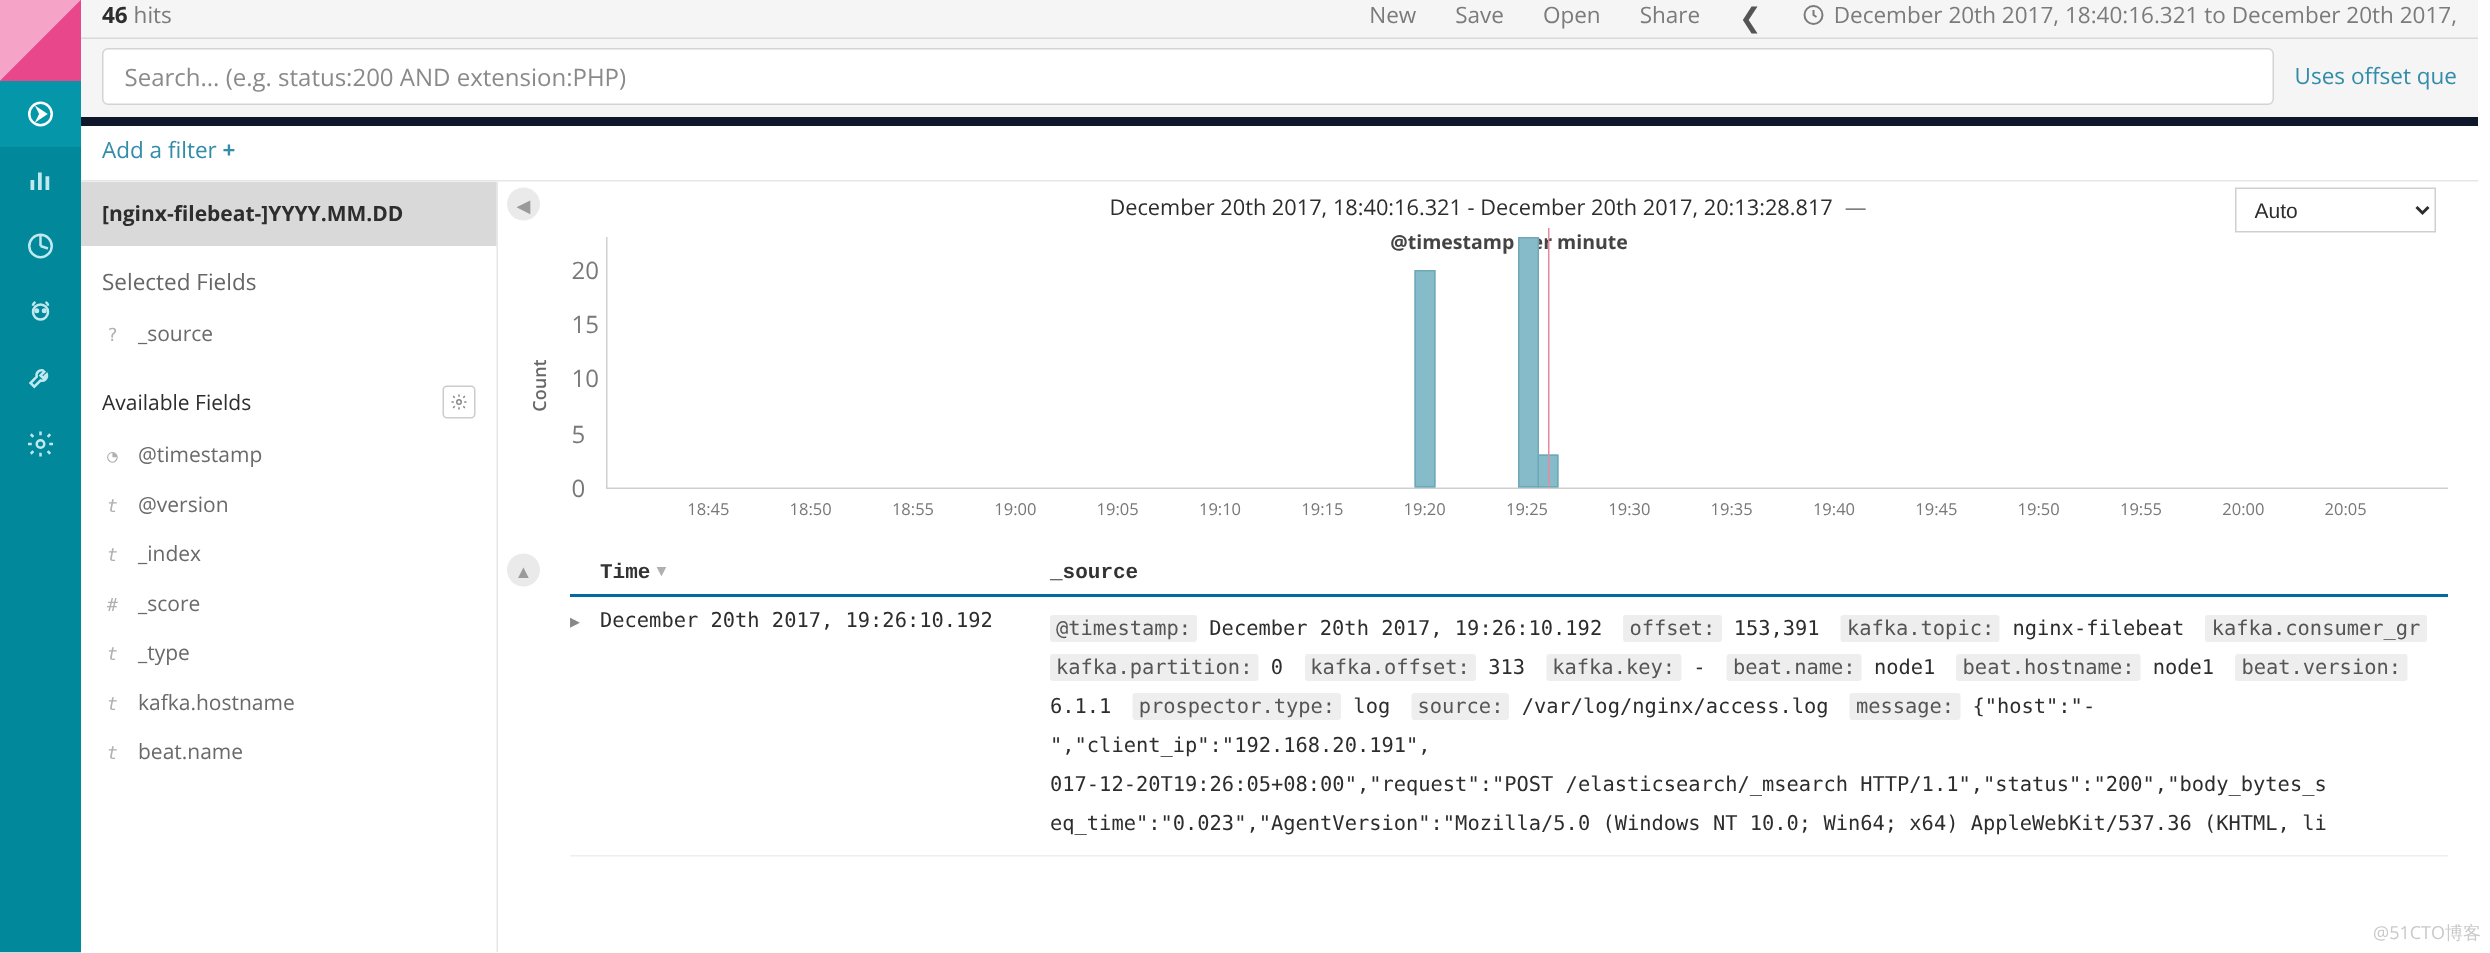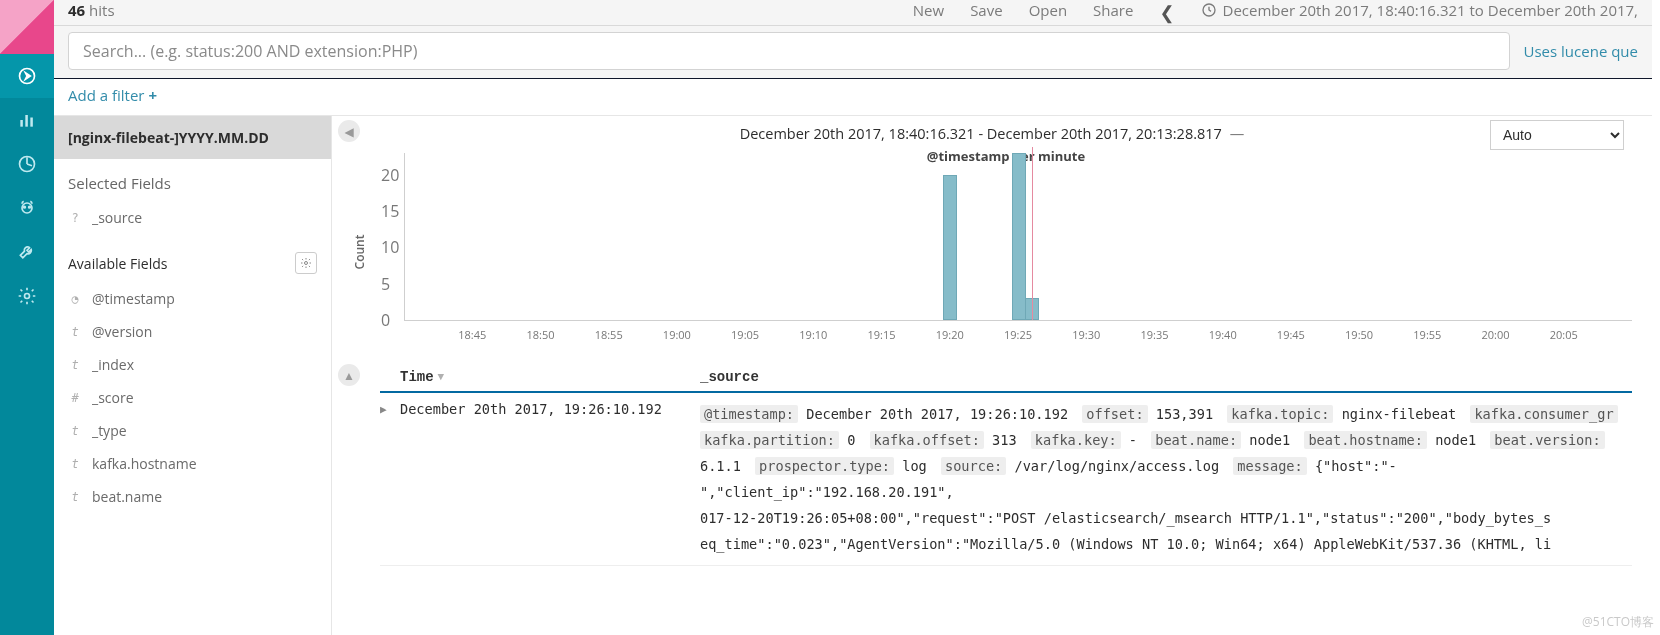--- a/index.html
+++ b/index.html
@@ -20,21 +20,21 @@
   
   .topbar { height: 26px; background:#f5f5f5; border-bottom:1px solid #d9d9d9; display:flex; align-items:flex-start; padding:0 14px; font-size:15px; color:#7b7b7b; }
   .hits { flex:0 0 auto; margin-right:20px; }
   .hits b { font-weight:700; color:#2d2d2d; }
   .top-actions { margin-left:auto; display:flex; gap:26px; align-items:flex-start; }
   .top-actions span { cursor:pointer; }
   .timepicker { display:flex; align-items:center; gap:6px; color:#7b7b7b;text-align:right; }
   .chev { font-size:18px; color:#555; cursor:pointer; }
 
   
-  .search-row { display:flex; align-items:center; background:#f5f5f5; padding:6px 14px 8px 14px; border-bottom:1px solid #0f172a; }
+  .search-row { display:flex; align-items:center; background:#f5f5f5; padding:6px 14px 8px 14px; border-bottom:6px solid #0f172a; }
   .search-box { flex:1; height:38px; border:1px solid #d3d3d3; border-radius:4px; background:#fff; display:flex; align-items:center; padding:0 14px; color:#8a8a8a; font-size:16px; }
   .lucene-link { color:#328caa; font-size:15px; margin-left:14px; cursor:pointer; white-space:nowrap; }
 
   
   .filter-row { padding:6px 14px 10px 14px; border-bottom:1px solid #e6e6e6; }
   .add-filter { color:#328caa; font-size:15px; cursor:pointer; }
   .add-filter .plus { font-weight:bold; }
 
   
   .main { flex:1; display:flex; overflow:hidden; }
@@ -158,21 +158,21 @@
               <circle cx="12" cy="12" r="9"></circle>
               <path d="M12 7v5l3 2"></path>
             </svg>
           <span>December 20th 2017, 18:40:16.321 to December 20th 2017,</span>
         </span>
       </div>
     </div>
 
     <div class="search-row">
       <div class="search-box">Search... (e.g. status:200 AND extension:PHP)</div>
-      <span class="lucene-link">Uses lucene que</span>
+      <span class="lucene-link">Uses offset que</span>
     </div>
 
     <div class="filter-row">
       <span class="add-filter">
         <span>Add a filter</span> <span class="plus">+</span>
       </span>
     </div>
 
     <div class="main">
 

